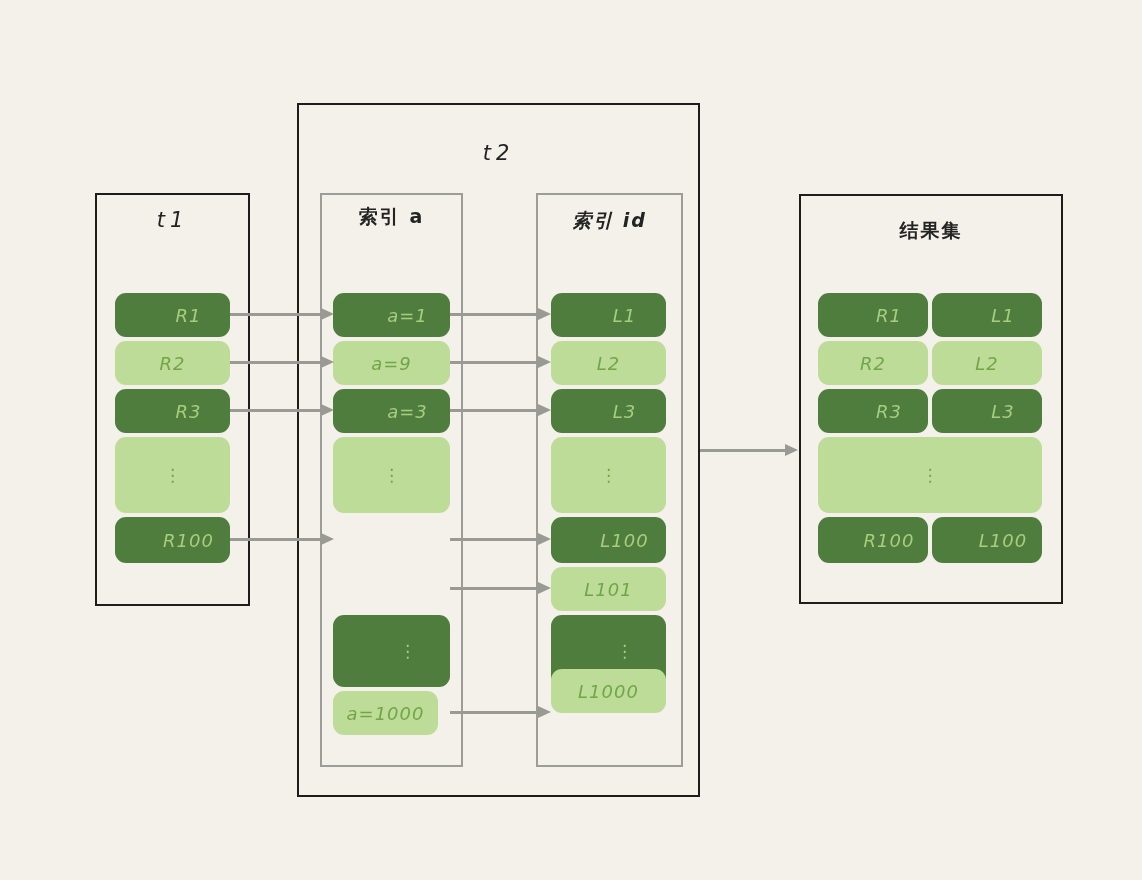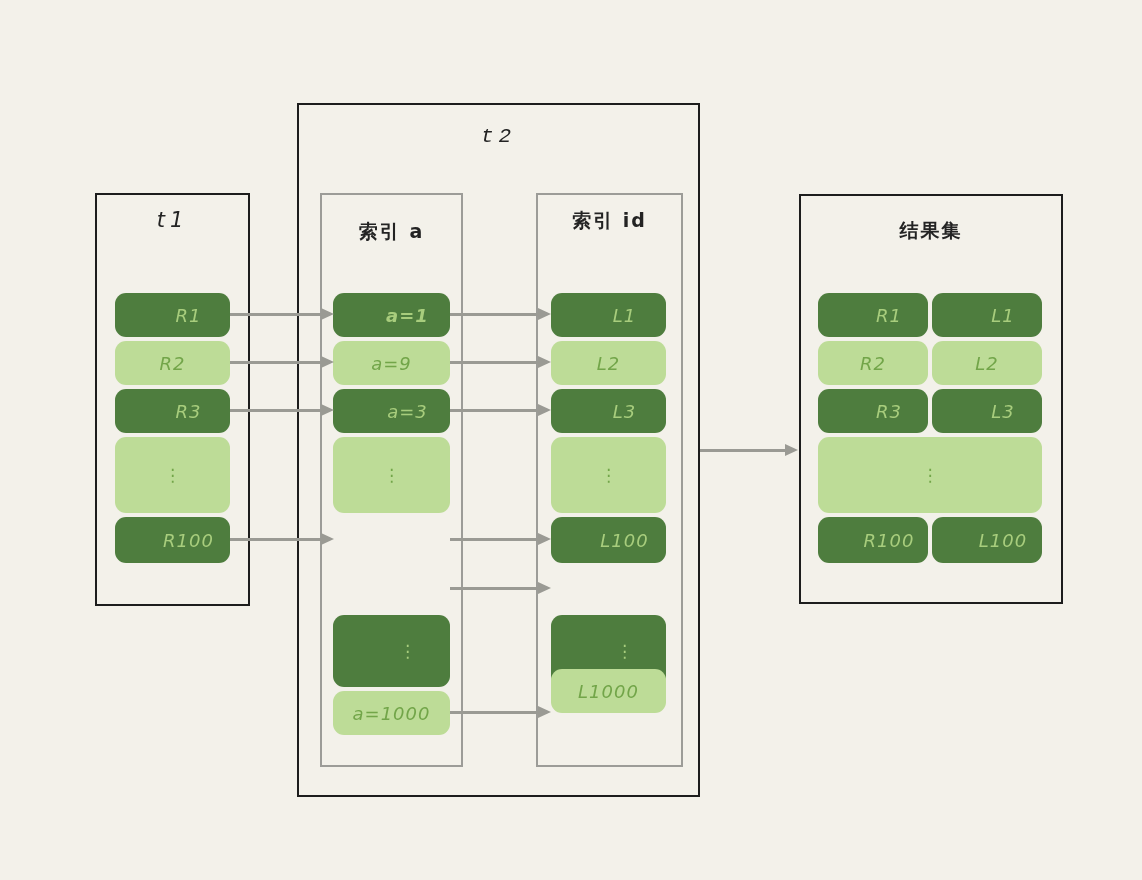--- a/index.html
+++ b/index.html
@@ -61,62 +61,65 @@
       <span>R3</span>
     </div>
   <div class="row light" style="left:115px;top:437px;width:115px;height:76px;">
       <span class="dots">⋮</span>
     </div>
   <div class="row dark" style="left:115px;top:517px;width:115px;height:46px;">
       <span>R100</span>
     </div>
 
   <div class="box" style="left:297px;top:103px;width:403px;height:694px;">
-    <div class="box-title" style="top:20px;font-family:Liberation Mono, monospace;">t2</div>
+    <div class="box-title" style="top:36px;">t2</div>
   </div>
 
   <div class="inner-box" style="left:320px;top:193px;width:143px;height:574px;">
-    <div class="box-title cjk-title" style="top:24px;">索引 a</div>
+    <div class="box-title cjk-title" style="top:9px;">索引 a</div>
   </div>
-  <div class="row dark" style="left:333px;top:293px;width:117px;height:44px;font-weight:bold;">
+  <div class="row dark" style="left:333px;top:293px;width:117px;height:44px;">
       <span>a=1</span>
     </div>
   <div class="row light" style="left:333px;top:341px;width:117px;height:44px;">
       <span>a=9</span>
     </div>
   <div class="row dark" style="left:333px;top:389px;width:117px;height:44px;">
       <span>a=3</span>
     </div>
   <div class="row light" style="left:333px;top:437px;width:117px;height:76px;">
       <span class="dots">⋮</span>
     </div>
   <div class="row dark" style="left:333px;top:615px;width:117px;height:72px;">
       <span class="dots">⋮</span>
     </div>
-  <div class="row light" style="left:333px;top:691px;width:117px;height:44px;">
+  <div class="row light" style="left:333px;top:691px;width:105px;height:44px;">
       <span>a=1000</span>
     </div>
 
   <div class="inner-box" style="left:536px;top:193px;width:147px;height:574px;">
-    <div class="box-title cjk-title" style="top:13px;">索引 id</div>
+    <div class="box-title cjk-title" style="top:13px;font-style:italic;">索引 id</div>
   </div>
   <div class="row dark" style="left:551px;top:293px;width:115px;height:44px;">
       <span>L1</span>
     </div>
   <div class="row light" style="left:551px;top:341px;width:115px;height:44px;">
       <span>L2</span>
     </div>
   <div class="row dark" style="left:551px;top:389px;width:115px;height:44px;">
       <span>L3</span>
     </div>
   <div class="row light" style="left:551px;top:437px;width:115px;height:76px;">
       <span class="dots">⋮</span>
     </div>
   <div class="row dark" style="left:551px;top:517px;width:115px;height:46px;">
       <span>L100</span>
+    </div>
+  <div class="row light" style="left:551px;top:567px;width:115px;height:44px;">
+      <span>L101</span>
     </div>
   <div class="row dark" style="left:551px;top:615px;width:115px;height:72px;">
       <span class="dots">⋮</span>
     </div>
   <div class="row light" style="left:551px;top:669px;width:115px;height:44px;">
       <span>L1000</span>
     </div>
 
   <div class="box" style="left:799px;top:194px;width:264px;height:410px;">
     <div class="box-title cjk-title" style="top:22px;">结果集</div>

